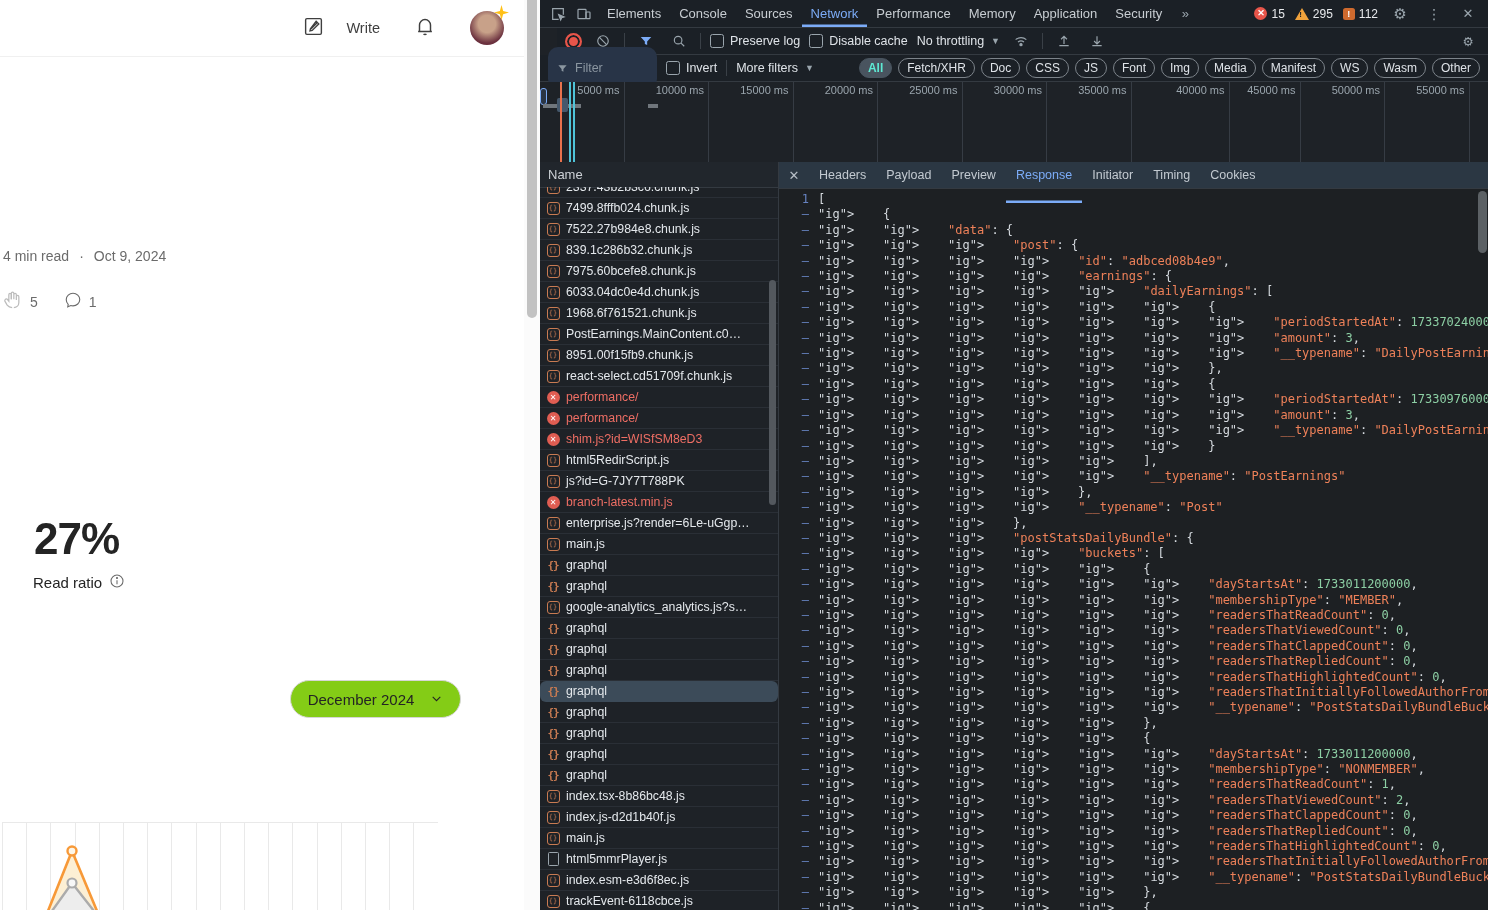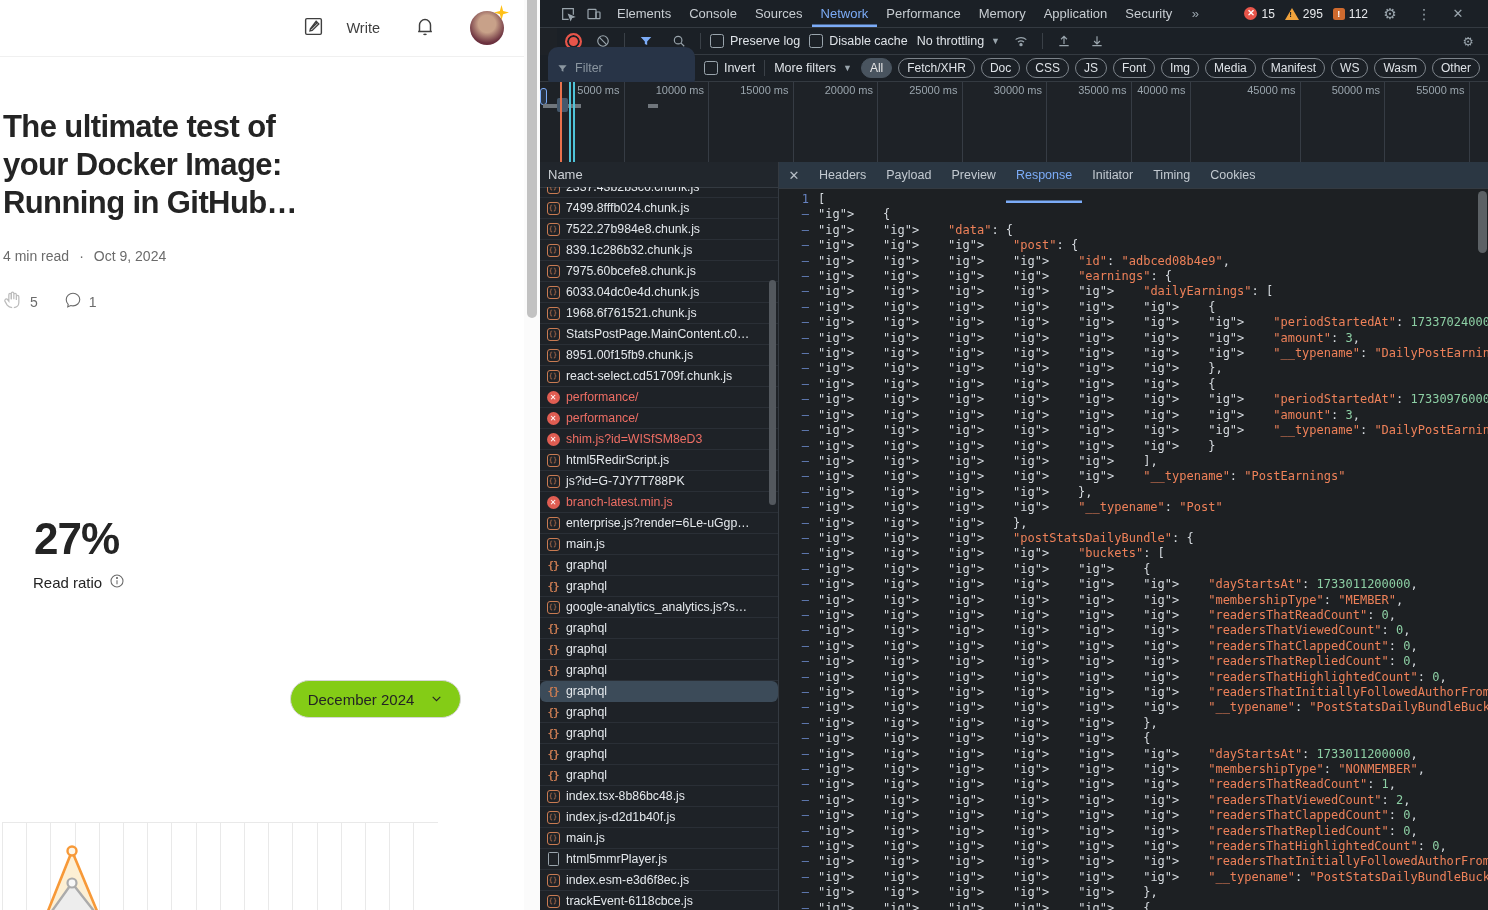--- a/index.html
+++ b/index.html
@@ -31,21 +31,21 @@
   .m-chart{position:absolute;left:2px;top:822px;width:436px;height:88px;border-top:1px solid #e9e9e9;
            background:repeating-linear-gradient(to right,#e9e9e9 0 1px,transparent 1px 24.2px);}
   .m-chart svg{position:absolute;left:0;top:0;}
   .m-scrollbar-track{position:absolute;right:0;top:0;width:16px;height:910px;background:#fbfbfb;}
   .m-scrollbar-thumb{position:absolute;right:3px;top:0;width:10px;height:318px;background:#c2c2c2;border-radius:0 0 6px 6px;}
   
   #devtools{position:absolute;left:540px;top:0;width:948px;height:910px;background:#1e2227;color:#dfe3e8;
             font-size:12.5px;}
   .dt-row{display:flex;align-items:center;box-sizing:border-box;}
   
-  .dt-tabbar{height:28px;background:#1b2026;border-bottom:1px solid #343a41;padding:0 16px;gap:2px;}
+  .dt-tabbar{height:28px;background:#1b2026;border-bottom:1px solid #343a41;padding:0 6px;gap:2px;}
   .dt-ico{width:24px;height:22px;display:flex;align-items:center;justify-content:center;color:#9aa5ad;flex:none;cursor:pointer;}
   .dt-tab{padding:0 9px;height:27px;display:flex;align-items:center;color:#c8cdd2;font-size:13px;cursor:pointer;white-space:nowrap;}
   .dt-tab.active{color:#7cacf8;box-shadow:inset 0 -2.5px 0 #7cacf8;}
   .dt-tabbar-right{margin-left:auto;display:flex;align-items:center;gap:10px;padding-right:2px;}
   .dt-badge{display:flex;align-items:center;gap:4px;font-size:12px;color:#e8eaed;cursor:pointer;}
   .err-dot{width:13px;height:13px;border-radius:50%;background:#e8554a;color:#fff;font-size:9px;line-height:13px;
            text-align:center;font-weight:bold;}
   .warn-tri{width:0;height:0;border-left:7px solid transparent;border-right:7px solid transparent;
             border-bottom:12px solid #f0a23c;position:relative;}
   .warn-tri:after{content:"!";position:absolute;left:-2.5px;top:2px;font-size:8px;color:#1b2026;font-weight:bold;}
@@ -58,21 +58,21 @@
            box-shadow:inset 0 0 0 2px #1b2026;}
   .chk{display:flex;align-items:center;gap:6px;color:#dfe3e8;font-size:12.5px;cursor:pointer;white-space:nowrap;}
   .chk-box{width:12px;height:12px;border:1px solid #9aa5ad;border-radius:2.5px;background:transparent;flex:none;}
   .drop{display:flex;align-items:center;gap:7px;cursor:pointer;white-space:nowrap;}
   .caret{font-size:9px;color:#9aa5ad;}
   
   .dt-filterbar{height:27px;background:#1b2026;border-bottom:1px solid #343a41;padding:0 8px;gap:9px;}
   .filter-input{width:188px;height:18px;background:#283447;border-radius:10px;display:flex;align-items:center;gap:7px;
                 padding:12px 9px;color:#8b96a0;font-size:12.5px;}
   .pill{border:1px solid #7c838a;border-radius:11px;padding:2px 8px;font-size:12px;color:#dfe3e8;cursor:pointer;white-space:nowrap;}
-  .pill.active{background:#49545f;border-color:#49545f;color:#e5e5e5;font-weight:normal;}
+  .pill.active{background:#49545f;border-color:#49545f;color:#5eead4;font-weight:bold;margin-left:36px;}
   .pill-group{display:flex;gap:6px;align-items:center;}
   
   .dt-timeline{position:relative;height:80px;background:#1e2227;border-bottom:1px solid #343a41;overflow:hidden;}
   .tl-col{position:absolute;top:0;height:80px;border-right:1px solid #363c44;box-sizing:border-box;}
   .tl-label{position:absolute;top:2px;right:4px;font-size:11px;color:#9aa5ad;}
   .tl-mark{position:absolute;}
   
   .dt-main{position:absolute;left:0;top:162px;width:948px;height:748px;display:flex;}
   .req-list{width:238px;flex:none;border-right:1px solid #343a41;position:relative;overflow:hidden;background:#1e2227;}
   .req-header{height:25px;line-height:25px;padding-left:8px;color:#cdd1d6;font-size:13px;border-bottom:1px solid #343a41;
@@ -126,21 +126,20 @@
       <div class="avatar-wrap">
         <div class="avatar"></div>
         <span class="avatar-star">
           <svg width="15" height="15" viewBox="0 0 24 24">
               <path fill="#ffc017" d="M12 0l2.6 9.4L24 12l-9.4 2.6L12 24l-2.6-9.4L0 12l9.4-2.6z"></path>
             </svg>
         </span>
       </div>
     </header>
 
-    <h1 class="m-title">The ultimate test of your Docker Image: Running in GitHub…</h1>
 
 
     <div class="m-meta">
       <span>4 min read</span>
       <span>·</span>
       <span>Oct 9, 2024</span>
     </div>
 
     <div class="m-engage">
       <span class="eng-item">
@@ -341,21 +340,21 @@
           </div>
           <div class="tl-col" style="left: 338px; width: 84.5px;">
             <span class="tl-label">25000 ms</span>
           </div>
           <div class="tl-col" style="left: 422.5px; width: 84.5px;">
             <span class="tl-label">30000 ms</span>
           </div>
           <div class="tl-col" style="left: 507px; width: 84.5px;">
             <span class="tl-label">35000 ms</span>
           </div>
-          <div class="tl-col" style="left: 566px; width: 84.5px; text-align: right;">
+          <div class="tl-col" style="left: 605px; width: 84.5px; text-align: right;">
             <span class="tl-label">40000 ms</span>
           </div>
           <div class="tl-col" style="left: 676px; width: 84.5px;">
             <span class="tl-label">45000 ms</span>
           </div>
           <div class="tl-col" style="left: 760.5px; width: 84.5px;">
             <span class="tl-label">50000 ms</span>
           </div>
           <div class="tl-col" style="left: 845px; width: 84.5px;">
             <span class="tl-label">55000 ms</span>
@@ -414,21 +413,21 @@
             <div class="req-row">
               <span class="ric">
                 <span class="ic-js">{}</span>
               </span>
               <span>1968.6f761521.chunk.js</span>
             </div>
             <div class="req-row">
               <span class="ric">
                 <span class="ic-js">{}</span>
               </span>
-              <span>StatsPostPage.MainContent.c0…</span>
+              <span>PostEarnings.MainContent.c0…</span>
             </div>
             <div class="req-row">
               <span class="ric">
                 <span class="ic-js">{}</span>
               </span>
               <span>8951.00f15fb9.chunk.js</span>
             </div>
             <div class="req-row">
               <span class="ric">
                 <span class="ic-js">{}</span>

